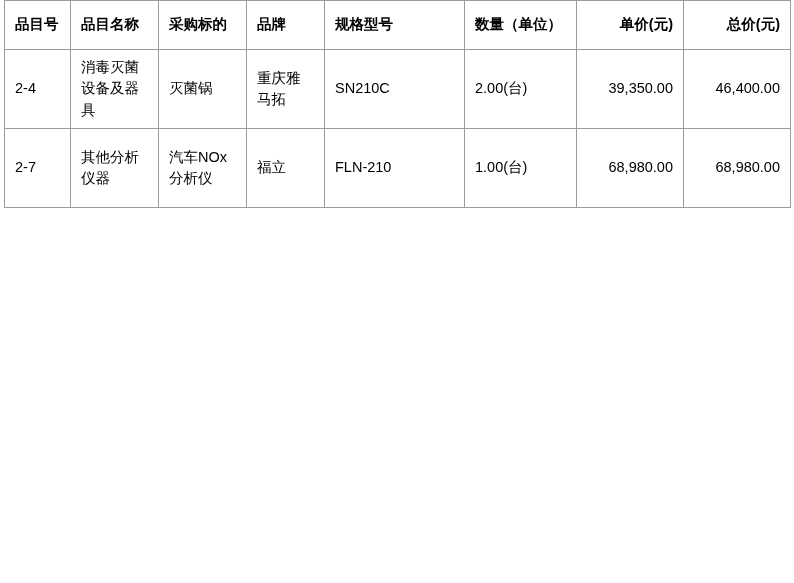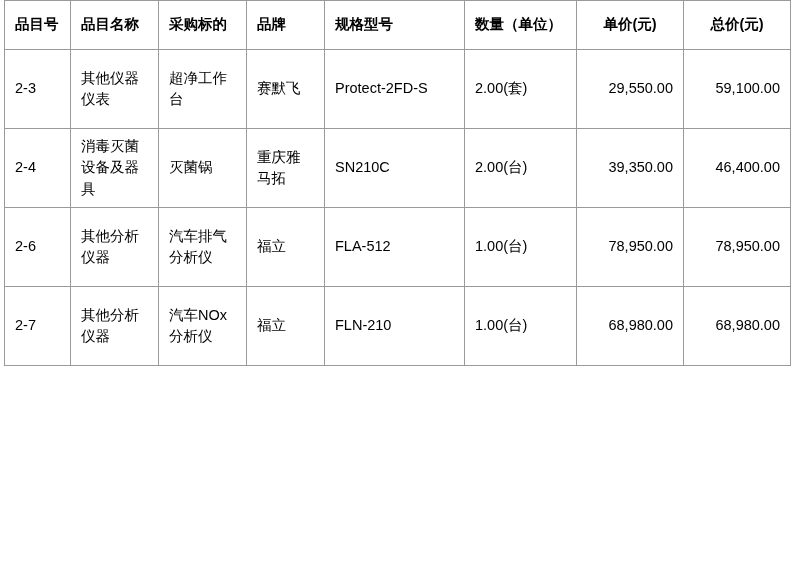--- a/index.html
+++ b/index.html
@@ -45,21 +45,21 @@
   col.c4 { width: 140px; }
   col.c5 { width: 112px; }
   col.c6 { width: 107px; }
   col.c7 { width: 107px; }
 
   .align-left   { text-align: left; }
   .align-right  { text-align: right; }
 
   
   th.h-left   { text-align: left; }
-  th.h-right  { text-align: center; }
+  th.h-right  { text-align: right; }
 </style>
 </head>
 <body>
 
 <table class="procurement-table">
   <colgroup>
     <col class="c0">
       <col class="c1">
       <col class="c2">
       <col class="c3">
@@ -75,48 +75,28 @@
       <th class="h-left">采购标的</th>
       <th class="h-left">品牌</th>
       <th class="h-left">规格型号</th>
       <th class="h-left">数量（单位）</th>
       <th class="h-right">单价(元)</th>
       <th class="h-right">总价(元)</th>
     </tr>
   </thead>
   <tbody>
     <tr>
-      <td class="align-left">2-3</td>
-      <td class="align-left">其他仪器仪表</td>
-      <td class="align-left">超净工作台</td>
-      <td class="align-left">赛默飞</td>
-      <td class="align-left">Protect-2FD-S</td>
-      <td class="align-left">2.00(套)</td>
-      <td class="align-right">29,550.00</td>
-      <td class="align-right">59,100.00</td>
-    </tr>
-    <tr>
       <td class="align-left">2-4</td>
       <td class="align-left">消毒灭菌设备及器具</td>
       <td class="align-left">灭菌锅</td>
       <td class="align-left">重庆雅马拓</td>
       <td class="align-left">SN210C</td>
       <td class="align-left">2.00(台)</td>
       <td class="align-right">39,350.00</td>
       <td class="align-right">46,400.00</td>
-    </tr>
-    <tr>
-      <td class="align-left">2-6</td>
-      <td class="align-left">其他分析仪器</td>
-      <td class="align-left">汽车排气分析仪</td>
-      <td class="align-left">福立</td>
-      <td class="align-left">FLA-512</td>
-      <td class="align-left">1.00(台)</td>
-      <td class="align-right">78,950.00</td>
-      <td class="align-right">78,950.00</td>
     </tr>
     <tr>
       <td class="align-left">2-7</td>
       <td class="align-left">其他分析仪器</td>
       <td class="align-left">汽车NOx分析仪</td>
       <td class="align-left">福立</td>
       <td class="align-left">FLN-210</td>
       <td class="align-left">1.00(台)</td>
       <td class="align-right">68,980.00</td>
       <td class="align-right">68,980.00</td>

